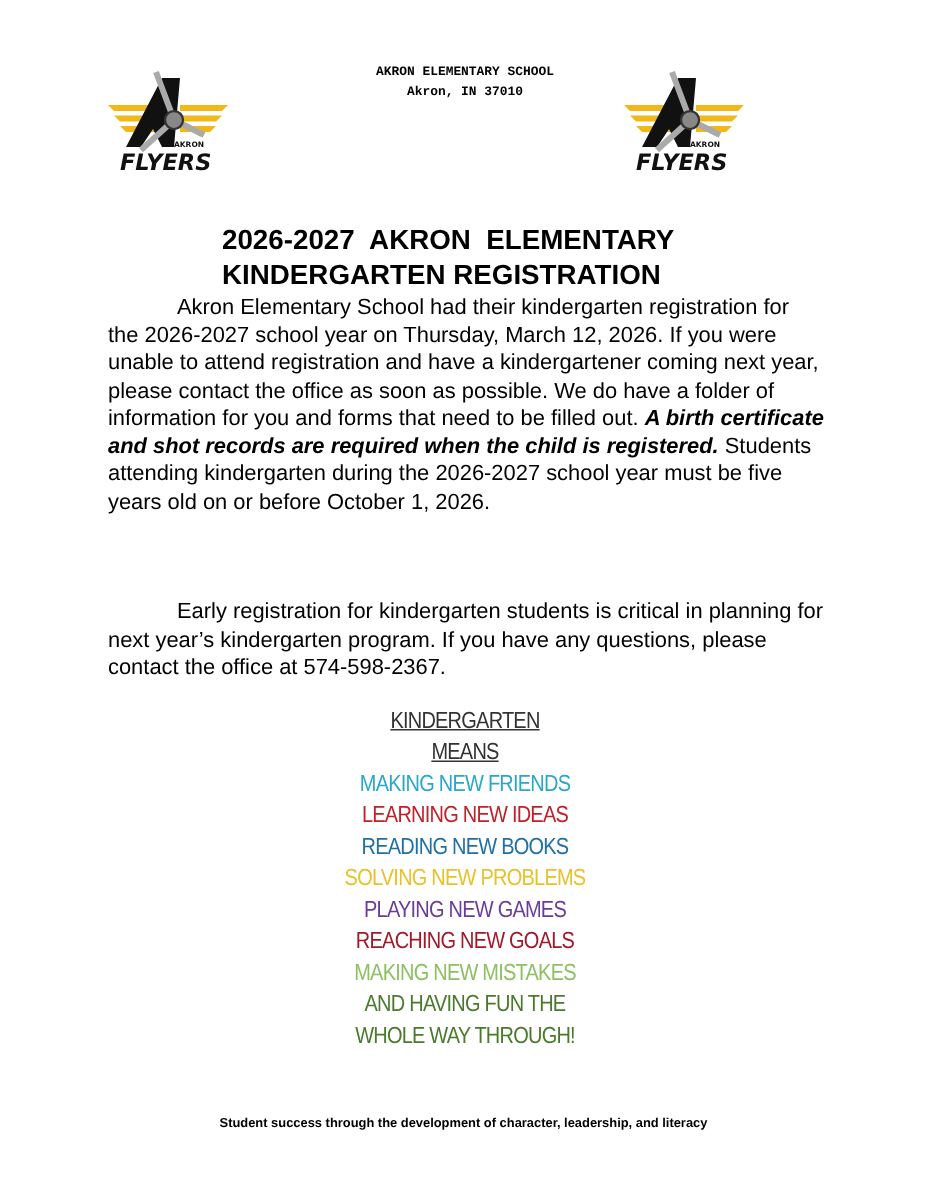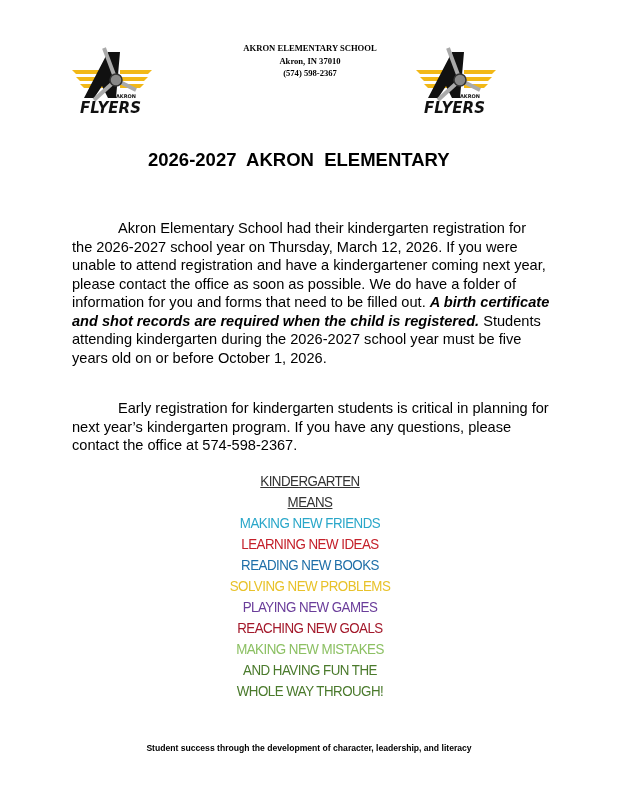--- a/index.html
+++ b/index.html
@@ -1,25 +1,25 @@
 <!DOCTYPE html>
 <html><head>
 <meta charset="utf-8">
 <style>
   html, body { margin: 0; padding: 0; background: #ffffff; }
   body { width: 618px; height: 800px; position: relative; overflow: hidden; font-family: "Liberation Sans", sans-serif; color: #000; }
   .logo { position: absolute; top: 38px; width: 96px; height: 80px; }
   .logo-left { left: 64px; }
   .logo-right { left: 408px; }
-  .letterhead { position: absolute; left: 190px; top: 42px; width: 240px; text-align: center; font-family: Liberation Serif, serif; font-size: 8.6px; font-weight: bold; line-height: 12.6px; }
+  .letterhead { position: absolute; left: 190px; top: 42px; width: 240px; text-align: center; font-family: Liberation Mono, monospace; font-size: 8.6px; font-weight: bold; line-height: 12.6px; }
   .title { position: absolute; left: 148px; top: 148px; font-size: 18.5px; font-weight: bold; line-height: 23px; }
   .title span { display: block; }
   .title .ul { text-decoration-thickness: 2px; text-underline-offset: 2px; }
   .para { position: absolute; left: 72px; width: 478px; font-size: 14.6px; line-height: 18.5px; }
-  .p1 { top: 219px; }
+  .p1 { top: 196px; }
   .p2 { top: 399px; }
   .indent { display: inline-block; width: 46px; }
   .indent2 { display: inline-block; width: 46px; }
   .means { position: absolute; left: 160px; width: 300px; top: 470px; text-align: center; font-family: "Liberation Sans", sans-serif; font-size: 15.5px; line-height: 21px; letter-spacing: -0.6px; transform: scaleX(0.86); transform-origin: center; }
   .means div { white-space: nowrap; }
   .means .head { color: #333; }
   .means .head.ul { text-decoration: underline; }
   .footer { position: absolute; left: 0; width: 618px; top: 743px; text-align: center; font-size: 8.6px; font-weight: bold; }
 </style>
 </head>
@@ -39,21 +39,20 @@
     <line x1="52" y1="42" x2="72" y2="52" stroke="#aaa" stroke-width="4"></line>
     <circle cx="52" cy="42" r="6" fill="#888" stroke="#333" stroke-width="1.5"></circle>
     <text x="52" y="60" font-family="DejaVu Sans, sans-serif" font-size="5" font-weight="bold" fill="#111">AKRON</text>
     <text x="16" y="75" font-family="DejaVu Sans, sans-serif" font-size="15" font-weight="bold" font-style="italic" fill="#111">FLYERS</text>
   </svg>
 </div>
 
 <div class="letterhead">
   <div>AKRON ELEMENTARY SCHOOL</div>
   <div>Akron, IN 37010</div>
-  <div>(574) 598-2367</div>
 </div>
 
 <div class="logo logo-right">
   <svg width="96" height="80" viewBox="0 0 96 80">
     <path d="M8 32 L40 32 L40 36 L12 36 Z" fill="#f2b817"></path>
     <path d="M12 39 L40 39 L40 43 L16 43 Z" fill="#f2b817"></path>
     <path d="M16 46 L40 46 L40 50 L20 50 Z" fill="#f2b817"></path>
     <path d="M56 32 L88 32 L84 36 L56 36 Z" fill="#f2b817"></path>
     <path d="M56 39 L84 39 L80 43 L56 43 Z" fill="#f2b817"></path>
     <path d="M56 46 L80 46 L76 50 L56 50 Z" fill="#f2b817"></path>
@@ -62,20 +61,21 @@
     <line x1="52" y1="42" x2="30" y2="62" stroke="#aaa" stroke-width="4"></line>
     <line x1="52" y1="42" x2="72" y2="52" stroke="#aaa" stroke-width="4"></line>
     <circle cx="52" cy="42" r="6" fill="#888" stroke="#333" stroke-width="1.5"></circle>
     <text x="52" y="60" font-family="DejaVu Sans, sans-serif" font-size="5" font-weight="bold" fill="#111">AKRON</text>
     <text x="16" y="75" font-family="DejaVu Sans, sans-serif" font-size="15" font-weight="bold" font-style="italic" fill="#111">FLYERS</text>
   </svg>
 </div>
 
 <div class="title">
   <span><span style="display:inline">20</span><span class="ul" style="display:inline; white-space:pre">26-2027  AKRON  ELEMENTAR</span><span style="display:inline">Y</span></span>
+  <span><span style="display:inline">KI</span><span class="ul" style="display:inline">NDERGARTEN REGISTRATIO</span><span style="display:inline">N</span></span>
 </div>
 
 <div class="para p1">
   <span class="indent"></span><span>Akron Elementary School had their kindergarten registration for the 2026-2027 school year on Thursday, March 12, 2026. If you were unable to attend registration and have a kindergartener coming next year, please contact the office as soon as possible. We do have a folder of information for you and forms that need to be filled out. </span><b><i>A birth certificate and shot records are required when the child is registered.</i></b><span> Students attending kindergarten during the 2026-2027 school year must be five years old on or before October 1, 2026.</span>
 </div>
 
 <div class="para p2">
   <span class="indent2"></span><span>Early registration for kindergarten students is critical in planning for next year’s kindergarten program. If you have any questions, please contact the office at 574-598-2367.</span>
 </div>
 

